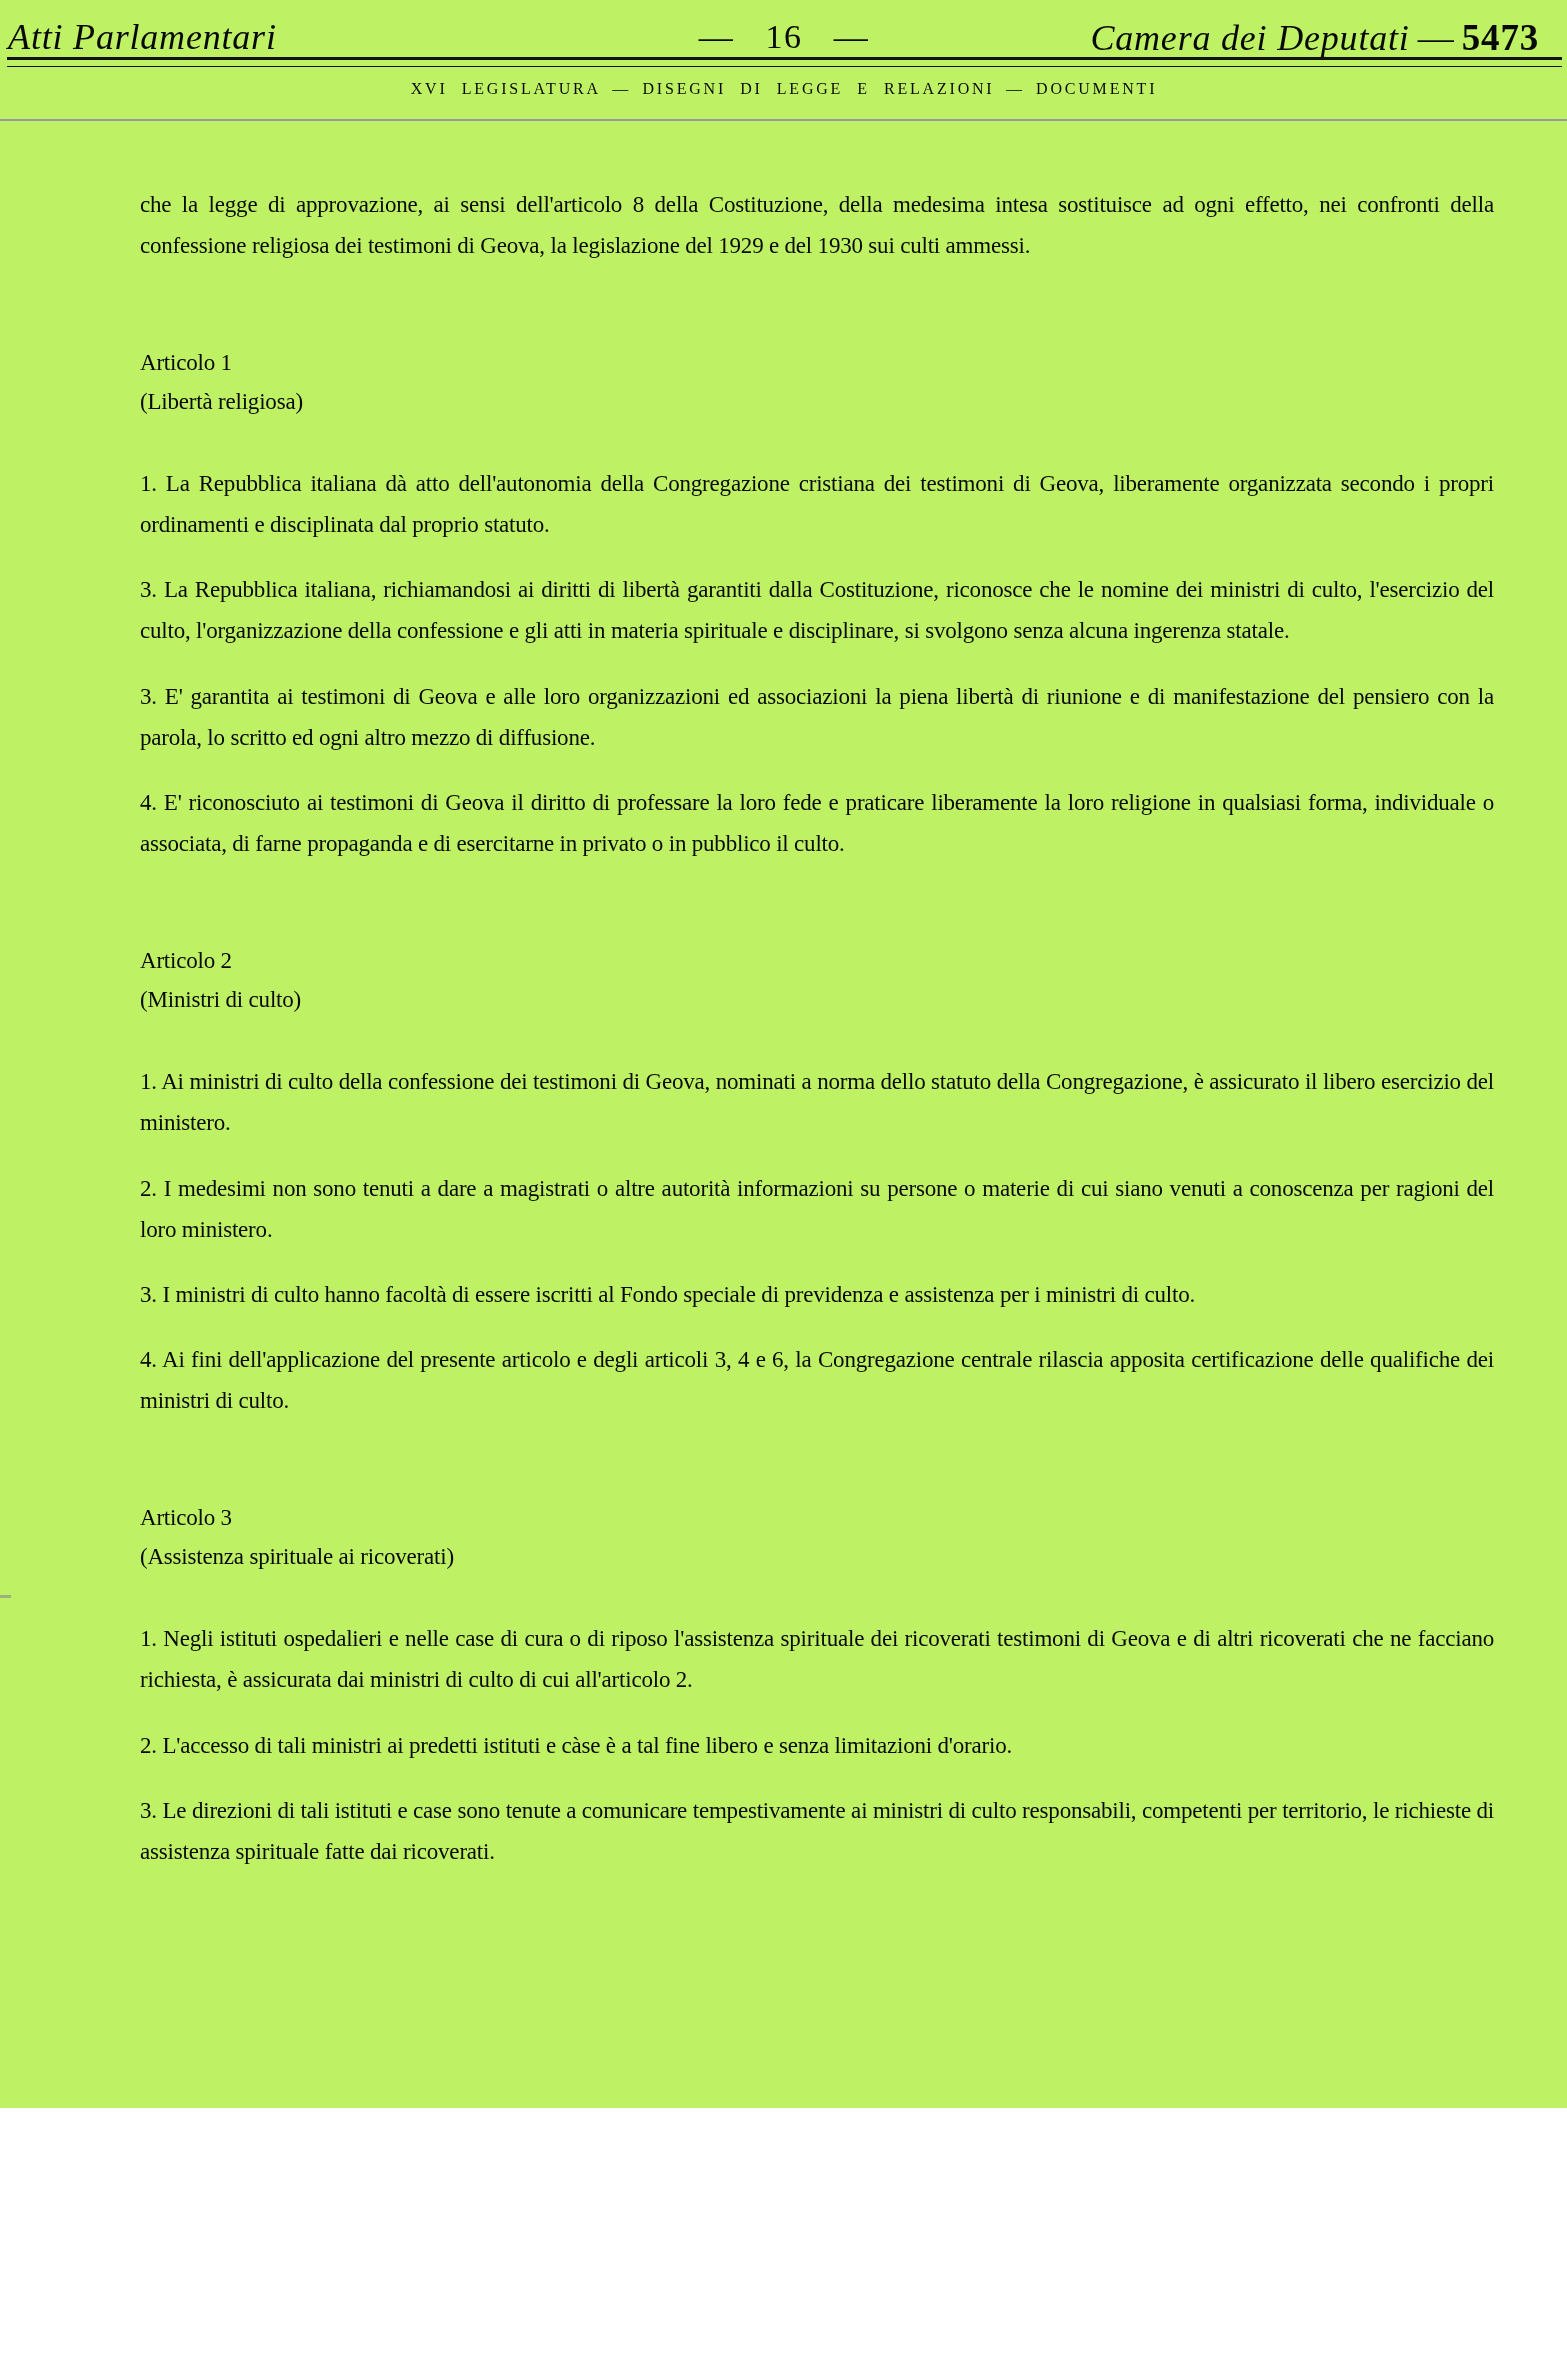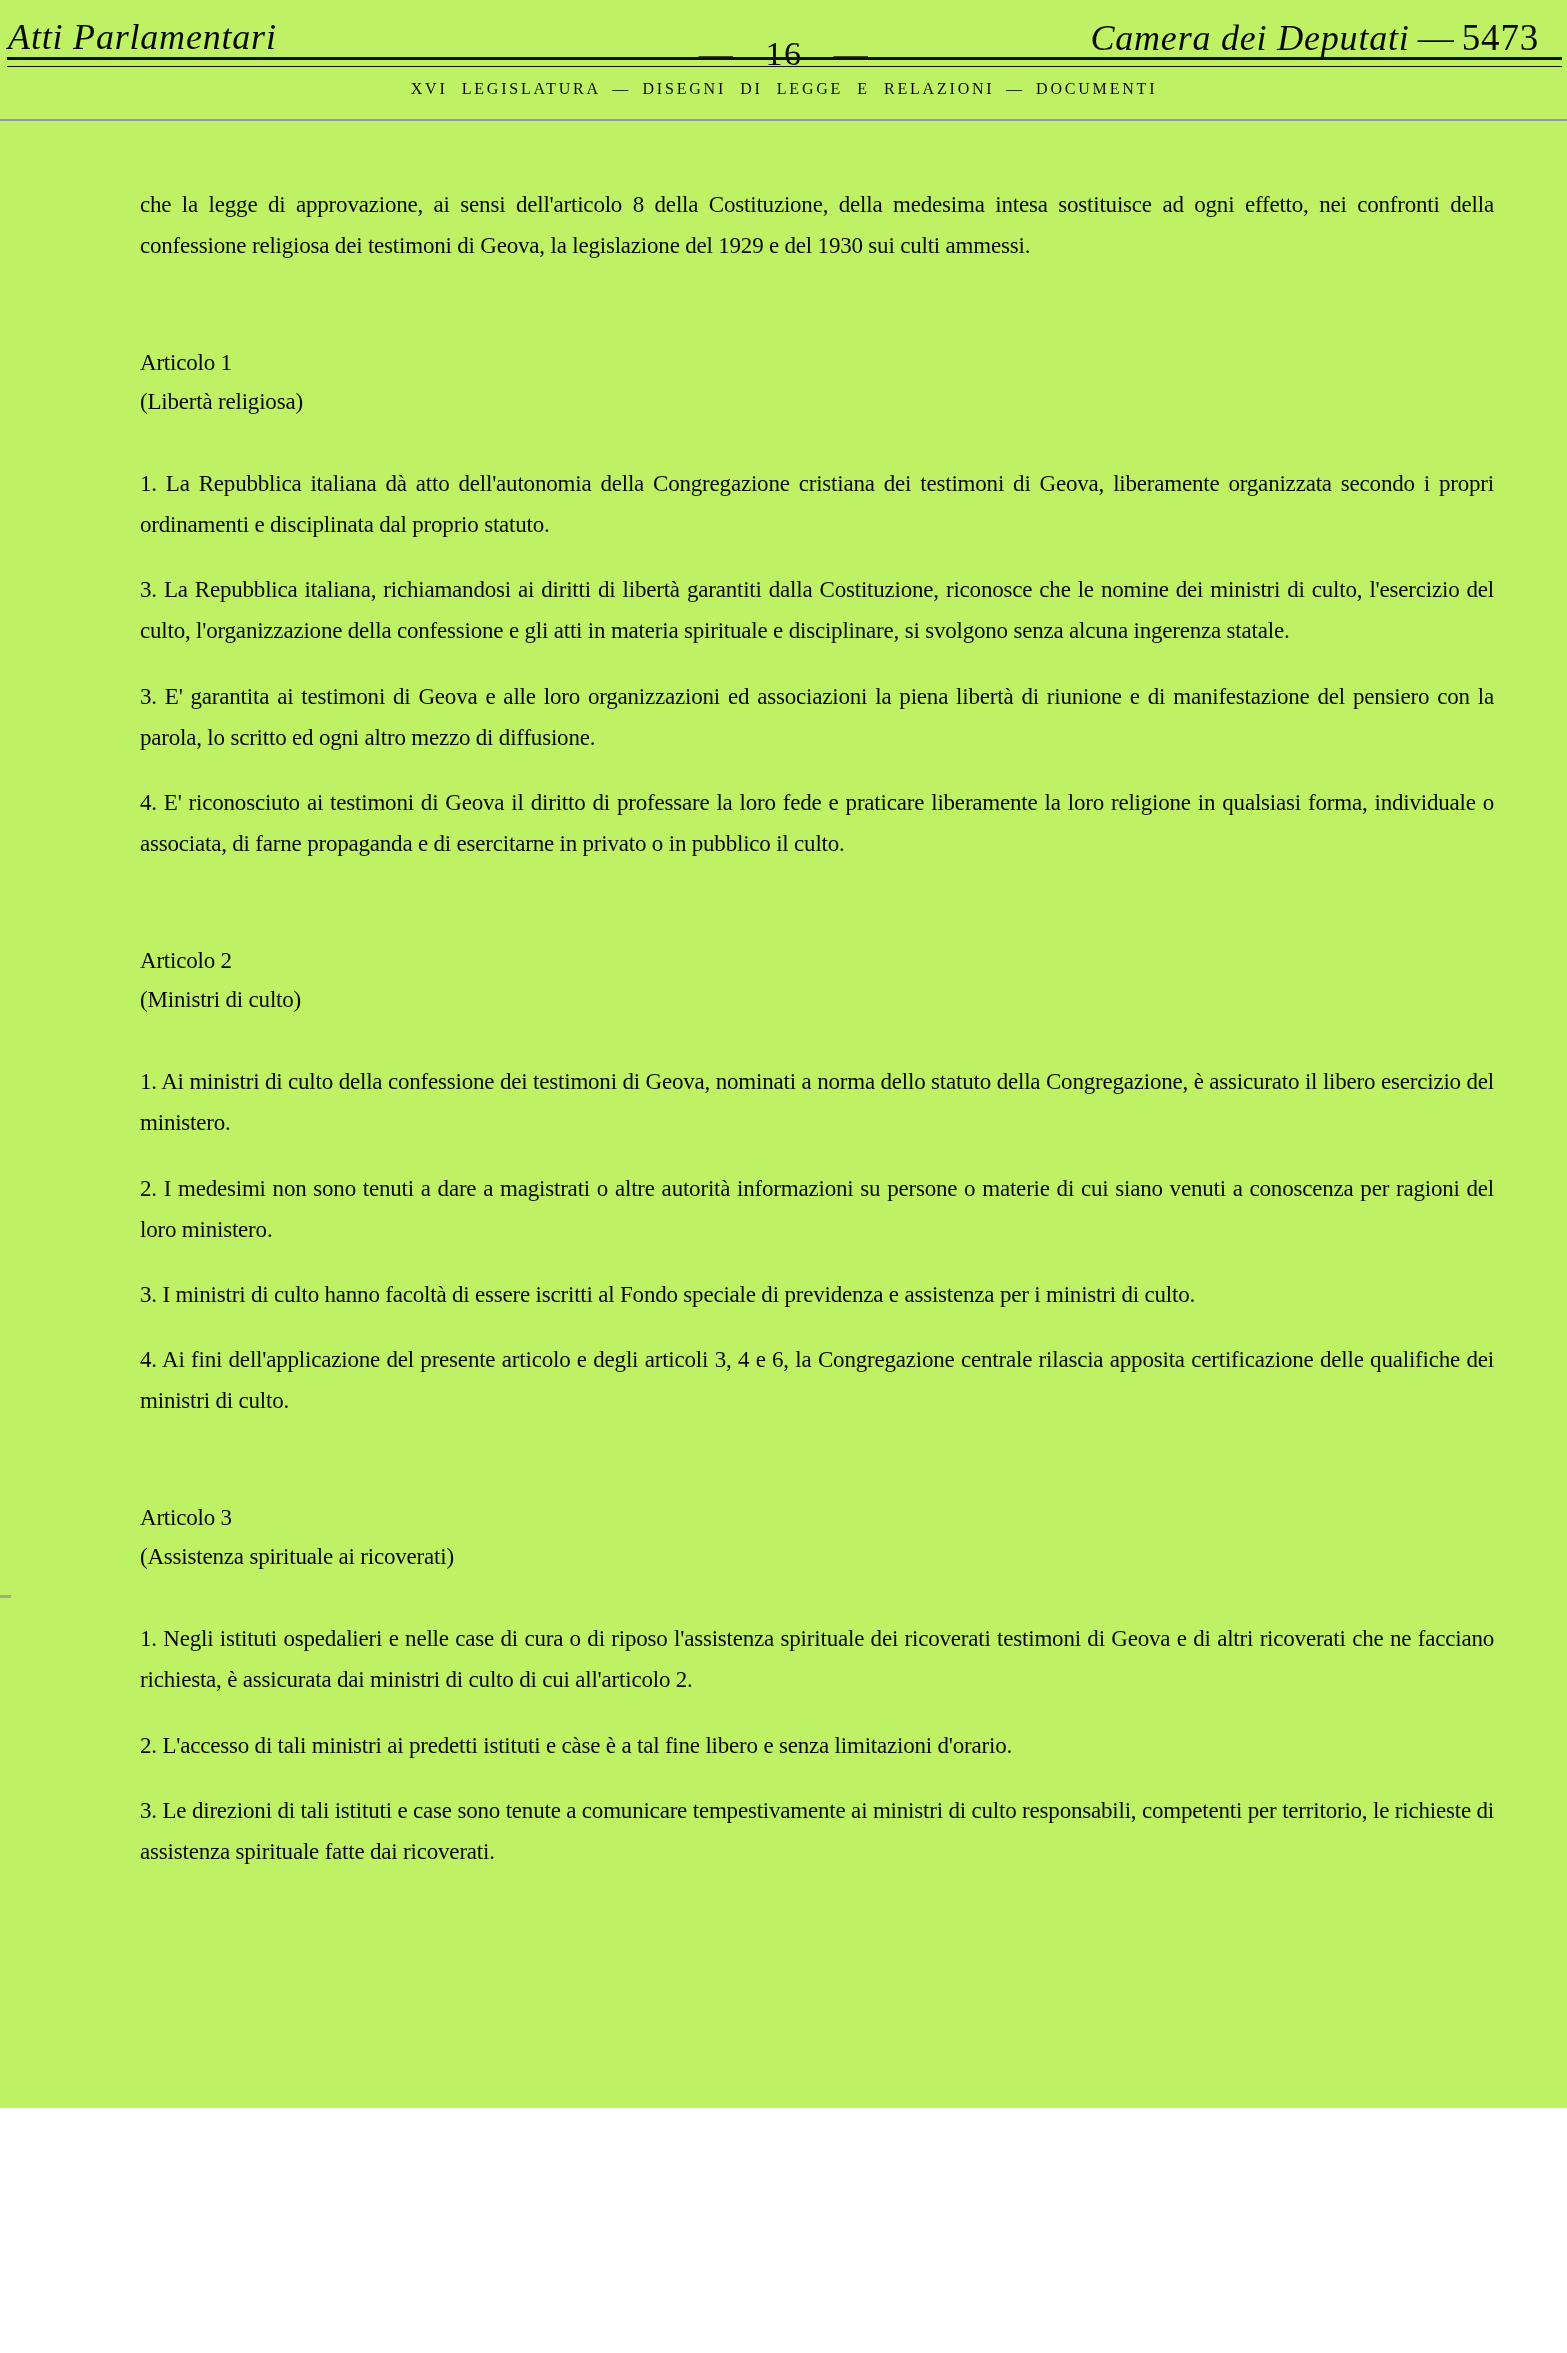--- a/index.html
+++ b/index.html
@@ -14,30 +14,30 @@
   }
   .scan-layer { filter: blur(0.2px) contrast(1.08); }
 
   
   .masthead { position: absolute; top: 9.8px; left: 0; right: 0; height: 52px; }
   .mh-left {
     position: absolute; left: 8.1px; top: 6.5px;
     font-style: italic; font-size: 36px; letter-spacing: 0.8px; white-space: nowrap;
   }
   .mh-center {
-    position: absolute; left: 50%; transform: translateX(-50%); top: 25px;
+    position: absolute; left: 50%; transform: translateX(-50%); top: 8px;
     font-size: 34px; letter-spacing: 1.6px; word-spacing: 21px; white-space: nowrap;
   }
   .mh-right {
     position: absolute; right: 29px; top: 6.5px;
     font-size: 36px; white-space: nowrap;
   }
   .mh-right .rt-italic { font-style: italic; letter-spacing: 0.8px; font-family: Liberation Serif, serif; }
   .mh-right .rt-sep { padding: 0 8.1px; }
-  .mh-right .rt-num { font-weight: normal; font-size: 37px; letter-spacing: 0.8px; }
+  .mh-right .rt-num { font-weight: bold; font-size: 37px; letter-spacing: 0.8px; }
 
   .rule-double {
     position: absolute; top: 57px; left: 6.5px; right: 6.5px; height: 5.7px;
     border-top: 3.3px solid #1a1a1a; border-bottom: 1.6px solid #1a1a1a;
   }
   .subheader {
     position: absolute; top: 80px; left: 0; right: 0;
     text-align: center; font-size: 16px; letter-spacing: 2.8px; word-spacing: 7.3px;
     white-space: nowrap;
   }

